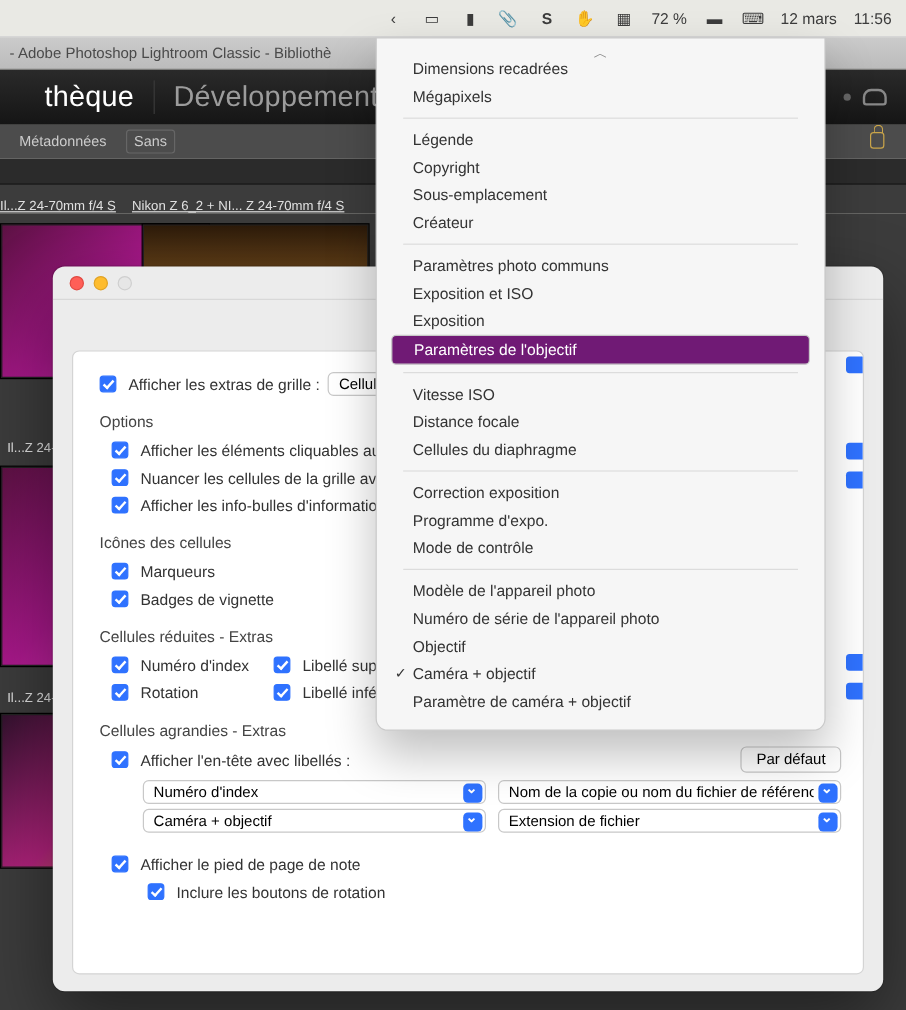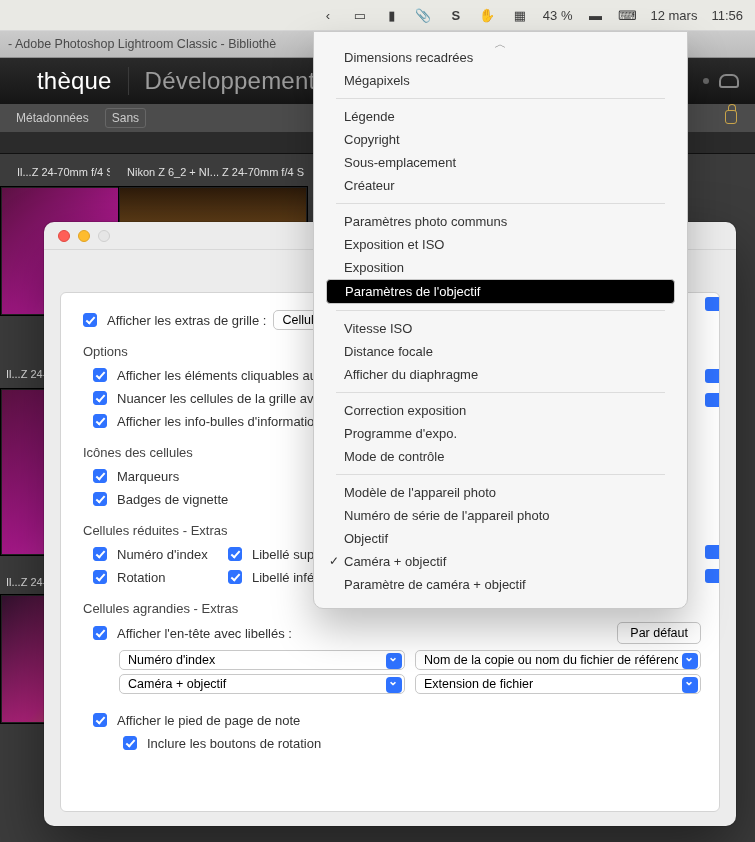--- a/index.html
+++ b/index.html
@@ -26,21 +26,21 @@
     .meta-strip .tag { padding:2px 6px; }
     .meta-strip .active { border:1px solid #666; border-radius:3px; }
     .lockic { position:absolute; right:18px; top:6px; width:12px;height:14px;border:1.5px solid #caa54a;border-radius:3px; }
     .lockic::before{ content:'';position:absolute;top:-7px;left:2px;width:6px;height:6px;border:1.5px solid #caa54a;border-bottom:none;border-radius:4px 4px 0 0; }
 
     
     .filmstrip { background:#2b2b2b; height: 22px; border-bottom: 1px solid #111; }
 
     
     .thumb-row { background:#3c3c3c; height: 24px; display:flex; color:#e0e0e0; font-size:11px; align-items:flex-end; }
-    .thumb-label { padding: 0 17px; white-space:nowrap; overflow:hidden; }
+    .thumb-label { padding: 0 0; white-space:nowrap; overflow:hidden;text-decoration:underline; }
 
     
     .thumbs { position:relative; height: 680px; background:#3c3c3c; }
     .thumb { position:absolute; width: 175px; height: 130px; background: linear-gradient(135deg,#5b1142,#a8188a,#ff3cd6); border:1px solid #000; box-shadow: inset 0 0 0 1px #222; }
     .thumb.t1 { left:0; top:8px; }
     .thumb.t2 { left:118px; top:8px; width:190px; }
     .thumb.t3 { left:0; top:210px; height:168px; }
     .thumb.t4 { left:0; top:416px; height:130px; }
     .thumb-lab2 { position:absolute; left:0; top:190px; color:#e0e0e0; font-size:11px; padding:0 6px; }
     .thumb-lab3 { position:absolute; left:0; top:398px; color:#e0e0e0; font-size:11px; padding:0 6px; }
@@ -74,41 +74,41 @@
     .btn-def { border:1px solid #c8c8c8; background:#fff; border-radius:5px; padding:3px 12px; font-size:12.5px; }
 
     .two-col { display:flex; gap:10px; margin-top:6px; margin-left:40px; }
     .two-col .sel-wrap { flex:1; }
     .two-col .sel { width:100%; }
 
     
     .popover { position:absolute; left:313px; top:31px; width:375px; background:#f6f6f6; border:1px solid #c9c9c9; border-radius:0 0 10px 10px; box-shadow: 0 20px 40px rgba(0,0,0,.25); padding: 14px 12px 12px; z-index: 40; }
     .pop-scroll-up { position:absolute; top:4px; left:50%; transform:translateX(-50%); color:#888; font-size:12px; }
     .pop-item { padding:4px 18px; font-size:13px; color:#333; border-radius:4px; cursor:pointer; position:relative; }
-    .pop-item.sel { background:#000000; color:#fff; }
+    .pop-item.sel { background:#701a75; color:#fff; }
     .pop-item.check::before { content:'✓'; position:absolute; left:3px; font-size:12px; }
     .pop-sep { height:1px; background:#dcdcdc; margin:6px 10px; }
 
     
     .tab-knob { position:absolute; right:0px; width:14px; height:14px; background:#2f72ff; border-radius:3px 0 0 3px; }
   </style>
 </head>
 <body>
 
 <div class="menubar">
   <span class="ic">‹</span>
   <span class="ic">▭</span>
   <span class="ic">▮</span>
   <span class="ic">📎</span>
   <span class="ic">
       <b>S</b>
     </span>
   <span class="ic">✋</span>
   <span class="ic">▦</span>
-  <span class="txt">43 %</span>
+  <span class="txt">72 %</span>
   <span class="ic">▬</span>
   <span class="ic">⌨</span>
   <span class="txt">12 mars</span>
   <span class="txt">11:56</span>
 </div>
 
 <div class="lr-title">
   <span>- Adobe Photoshop Lightroom Classic - Bibliothè</span>
 </div>
 
@@ -248,21 +248,21 @@
   <div class="pop-item">Sous-emplacement</div>
   <div class="pop-item">Créateur</div>
   <div class="pop-sep"></div>
   <div class="pop-item">Paramètres photo communs</div>
   <div class="pop-item">Exposition et ISO</div>
   <div class="pop-item">Exposition</div>
   <div class="pop-item sel">Paramètres de l'objectif</div>
   <div class="pop-sep"></div>
   <div class="pop-item">Vitesse ISO</div>
   <div class="pop-item">Distance focale</div>
-  <div class="pop-item">Afficher du diaphragme</div>
+  <div class="pop-item">Cellules du diaphragme</div>
   <div class="pop-sep"></div>
   <div class="pop-item">Correction exposition</div>
   <div class="pop-item">Programme d'expo.</div>
   <div class="pop-item">Mode de contrôle</div>
   <div class="pop-sep"></div>
   <div class="pop-item">Modèle de l'appareil photo</div>
   <div class="pop-item">Numéro de série de l'appareil photo</div>
   <div class="pop-item">Objectif</div>
   <div class="pop-item check">Caméra + objectif</div>
   <div class="pop-item">Paramètre de caméra + objectif</div>

